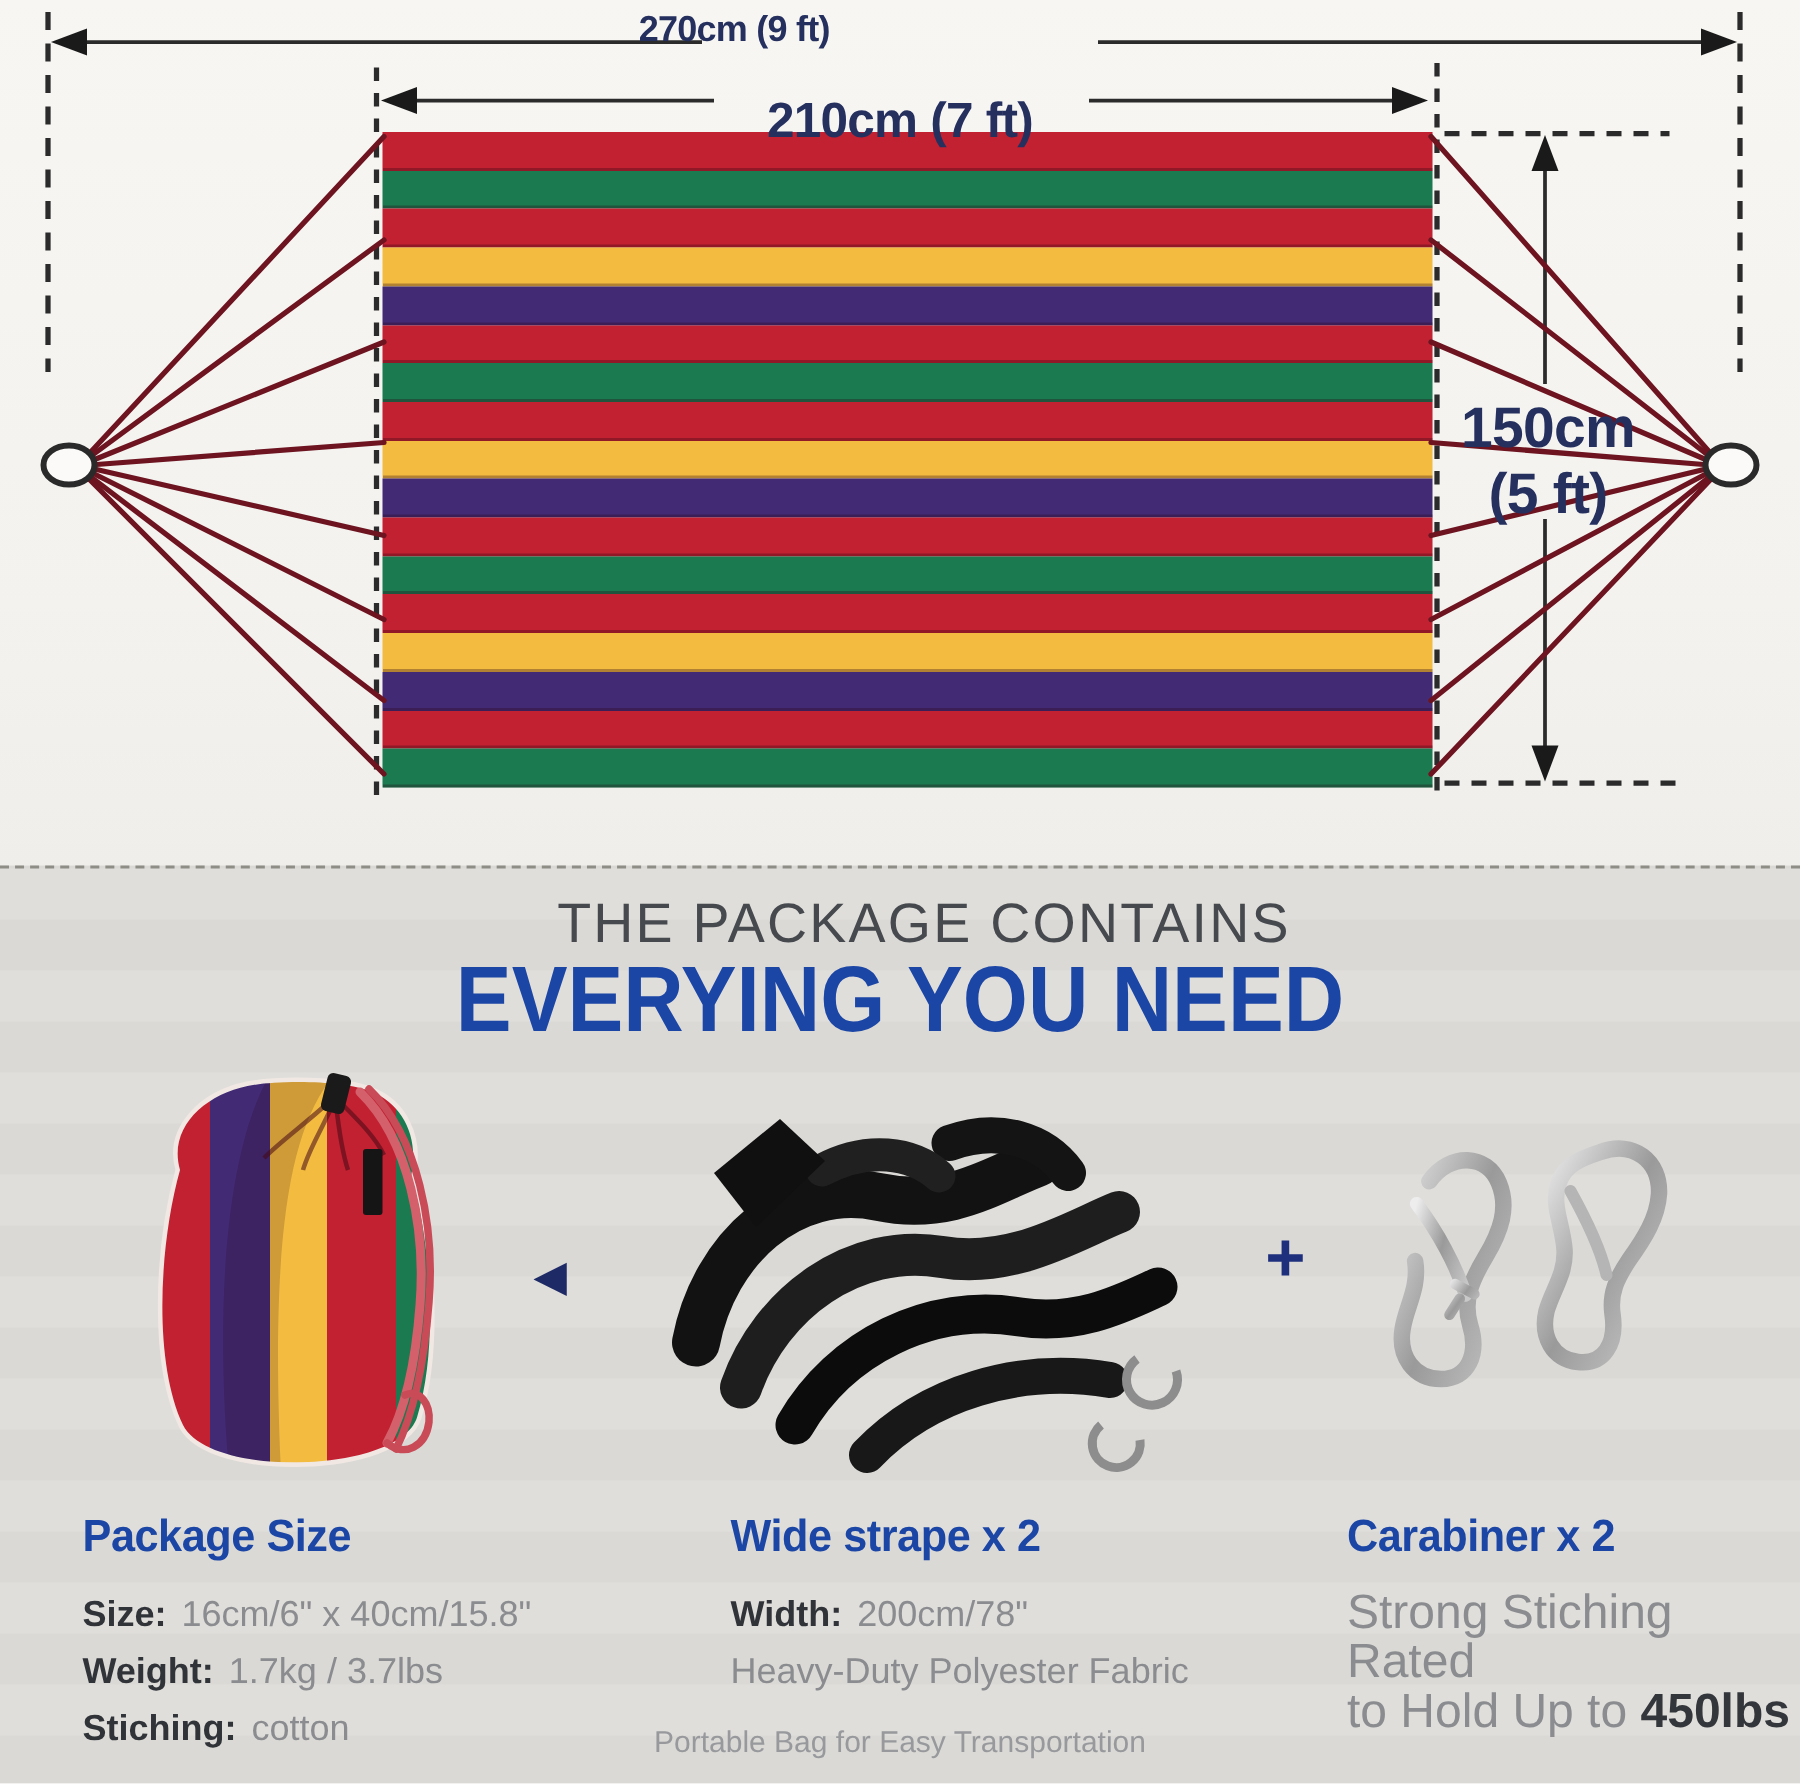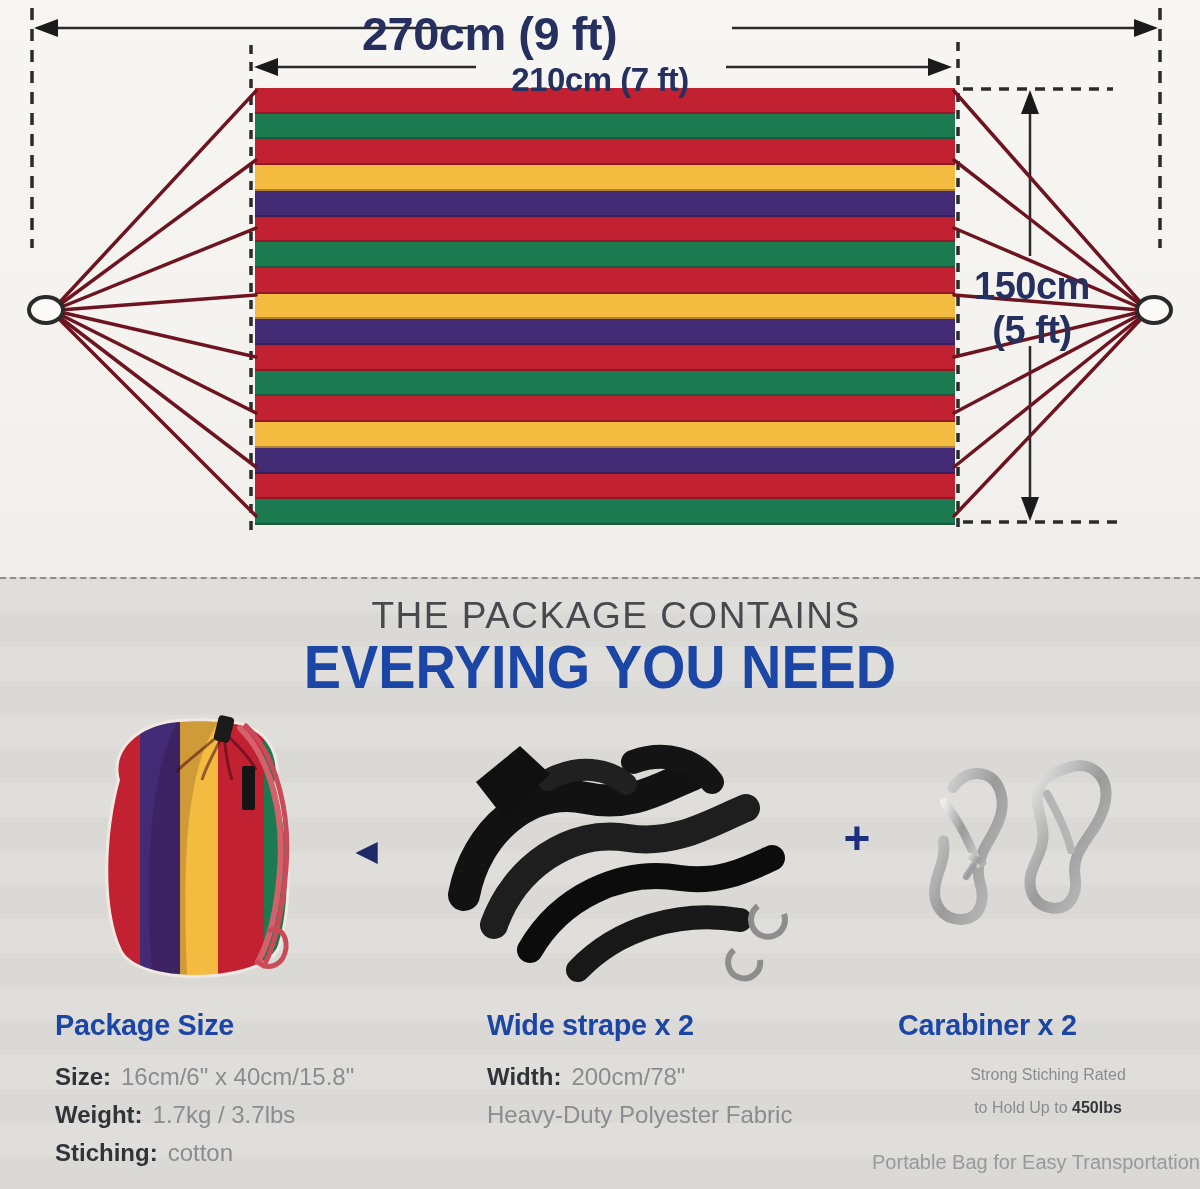--- a/index.html
+++ b/index.html
@@ -8,21 +8,21 @@
 
   
   .top{position:absolute;left:0;top:0;width:1200px;height:577px;
        background:linear-gradient(180deg,#f7f6f3 0%,#f3f2ef 70%,#efeeeb 100%);}
   .fabric{position:absolute;left:255px;top:88px;width:700px;height:437px;
           display:flex;flex-direction:column;z-index:1;}
   .stripe{flex:1;box-shadow:inset 0 -2px rgba(45,5,20,.32);}
   .diagram-svg{position:absolute;left:0;top:0;z-index:2;}
   .dim{position:absolute;z-index:3;color:var(--navy);font-weight:800;
        text-align:center;letter-spacing:-0.5px;}
-  .dim-270{left:0;top:6px;width:979px;font-size:47px;}
+  .dim-270{left:0;top:6px;width:979px;font-size:24px;}
   .dim-210{left:0;top:61px;width:1200px;font-size:33px;}
   .dim-150{left:962px;top:265px;width:140px;font-size:38px;line-height:1.15;}
 
   
   .bottom{position:absolute;left:0;top:577px;width:1200px;height:612px;
           background:repeating-linear-gradient(180deg,#dfdedb 0px,#dfdedb 34px,#dad9d6 34px,#dad9d6 68px);
           border-top:2px dashed #8f8e86;}
   .h-sub{position:absolute;left:0;top:16px;width:1200px;text-align:center;
          font-size:37px;color:#46494e;letter-spacing:1.5px;margin-left:16px;}
   .h-main{position:absolute;left:0;top:52px;width:1200px;text-align:center;
@@ -34,23 +34,23 @@
   .sep-left{left:342px;top:247px;font-size:27px;}
   .sep-right{left:832px;top:234px;font-size:46px;color:#1e2f7d;}
 
   .col{position:absolute;top:429px;}
   .col-title{font-size:30px;font-weight:800;color:var(--blue);letter-spacing:-0.3px;
              transform:scaleX(.96);transform-origin:0 50%;margin-bottom:16px;white-space:nowrap;}
   .spec-row{font-size:24px;line-height:38px;white-space:nowrap;}
   .spec-label{font-weight:700;color:var(--label-dark);}
   .spec-label:not(:empty){margin-right:10px;margin-top:48px;}
   .spec-value{color:var(--value-gray);}
-  .desc{font-size:16px;line-height:33px;color:var(--value-gray);text-align:center;}
+  .desc{font-size:32px;line-height:33px;color:var(--value-gray);}
   .desc b{color:#33363a;}
-  .footer{position:absolute;left:0;top:572px;width:1200px;text-align:right;
+  .footer{position:absolute;left:0;top:572px;width:1200px;text-align:center;
           font-size:20px;color:#97999c;}
 </style>
 </head>
 <body>
 
 <div class="page">
 
   <section class="top">
 
     <div class="fabric">

